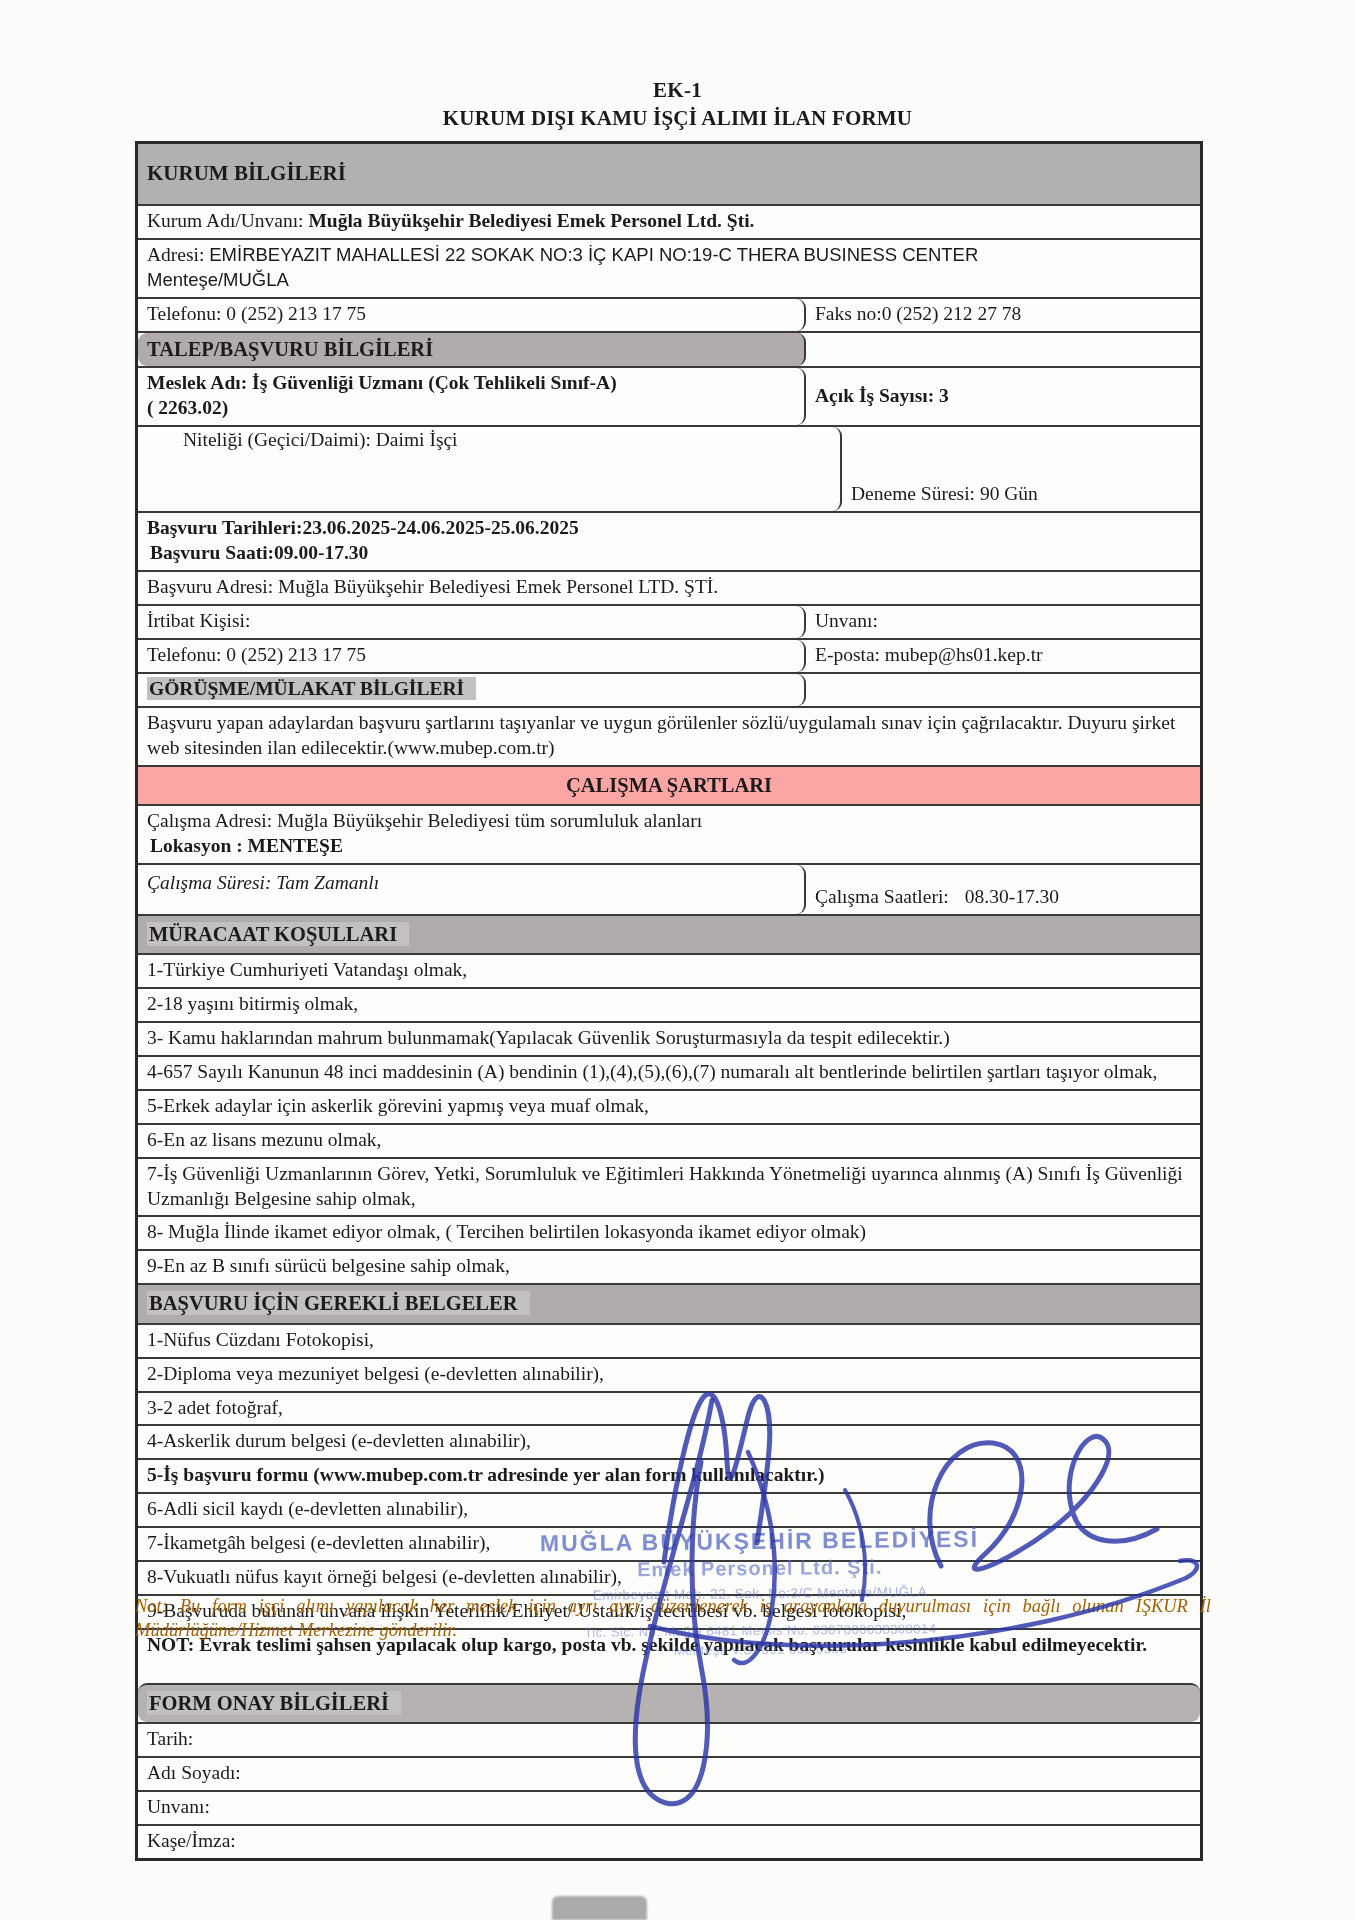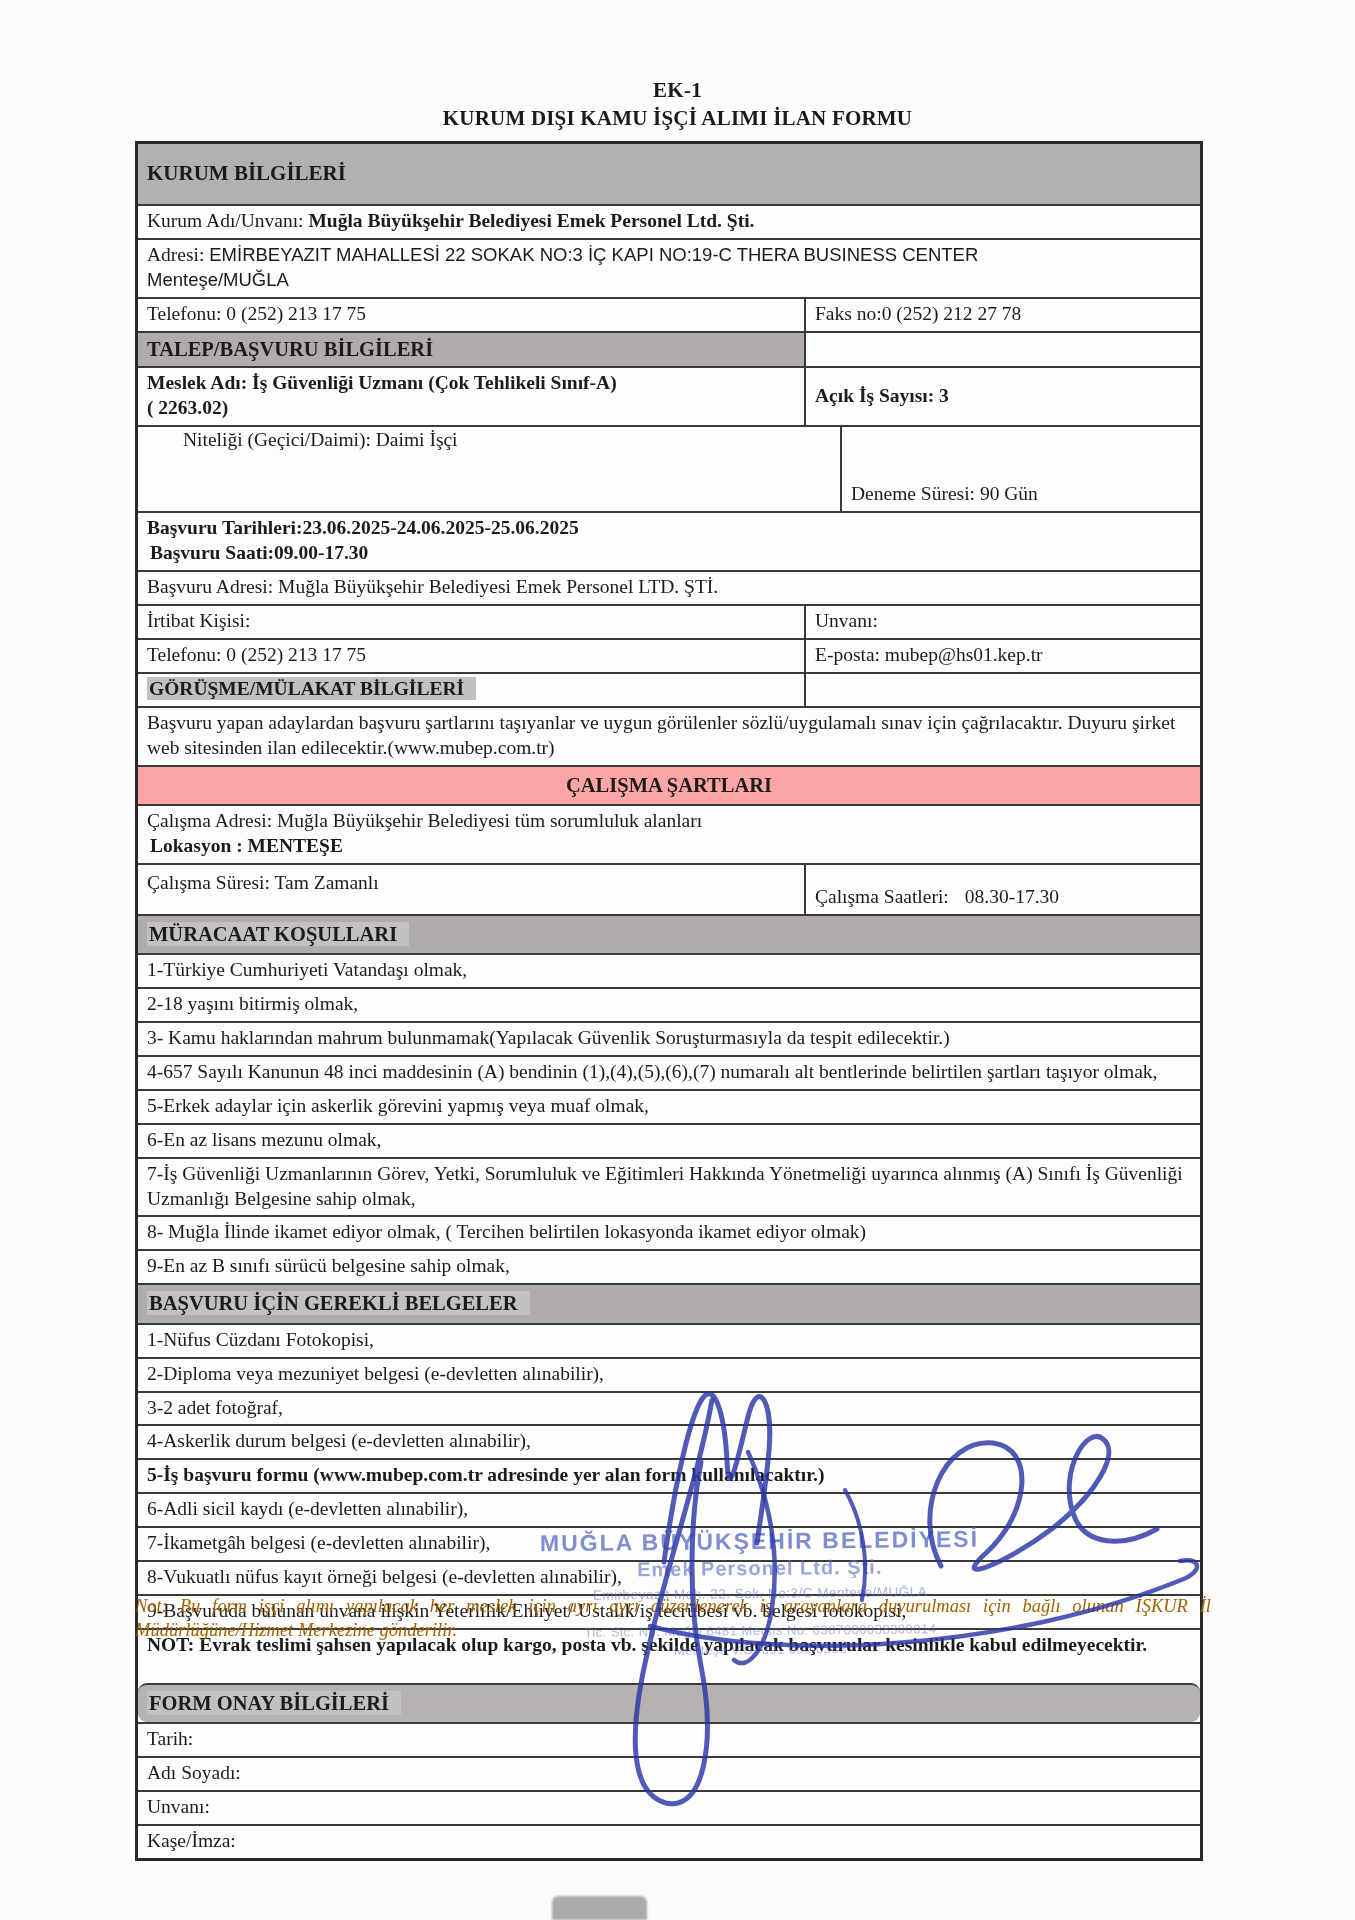--- a/index.html
+++ b/index.html
@@ -24,21 +24,21 @@
   }
   .row{
     border-top:2px solid #3a3a3a;
     box-sizing:border-box;
     font-size:19.5px;line-height:1.28;
     padding:3px 9px 4px 9px;
     min-height:29px;
   }
   .row.first{border-top:none;}
   .split{display:flex;padding:0;}
-  .split > .cl{flex:0 0 668px;box-sizing:border-box;border-right:2px solid #3a3a3a;padding:3px 9px 4px 9px;}
+  .split > .cl{flex:0 0 668px;box-sizing:border-box;border-right:2px solid #3a3a3a;padding:3px 9px 4px 9px;border-radius:9px;}
   .split > .cr{flex:1 1 auto;box-sizing:border-box;padding:3px 9px 4px 9px;}
   .band{
     background:#b2abab;
     font-weight:bold;font-size:20.5px;
     padding:5px 9px 6px 9px;
   }
   .band-tall{
     background:#b3b1b0;
     min-height:60px;display:flex;align-items:center;
     font-weight:bold;font-size:21px;
@@ -150,21 +150,21 @@
     <div class="row two-line">Başvuru yapan adaylardan başvuru şartlarını taşıyanlar ve uygun görülenler sözlü/uygulamalı sınav için çağrılacaktır. Duyuru şirket web sitesinden ilan edilecektir.(www.mubep.com.tr)</div>
 
     <div class="row band band-center">ÇALIŞMA ŞARTLARI</div>
 
     <div class="row two-line">
       <span>Çalışma Adresi: Muğla Büyükşehir Belediyesi tüm sorumluluk alanları</span><br>
       <span class="b" style="padding-left:3px;">Lokasyon : MENTEŞE</span>
     </div>
 
     <div class="row split">
-      <div class="cl" style="padding-top:6px;padding-bottom:7px;">Çalışma Süresi: Tam Zamanlı</div>
+      <div class="cl" style="padding-top:6px;padding-bottom:7px;font-style:italic;">Çalışma Süresi: Tam Zamanlı</div>
       <div class="cr" style="padding-top:20px;">
         <span>Çalışma Saatleri:</span><span class="gap-l">08.30-17.30</span>
       </div>
     </div>
 
     <div class="row band"><span class="hl">MÜRACAAT KOŞULLARI</span></div>
 
     <div class="row">1-Türkiye Cumhuriyeti Vatandaşı olmak,</div>
     <div class="row">2-18 yaşını bitirmiş olmak,</div>
     <div class="row">3- Kamu haklarından mahrum bulunmamak(Yapılacak Güvenlik Soruşturmasıyla da tespit edilecektir.)</div>

